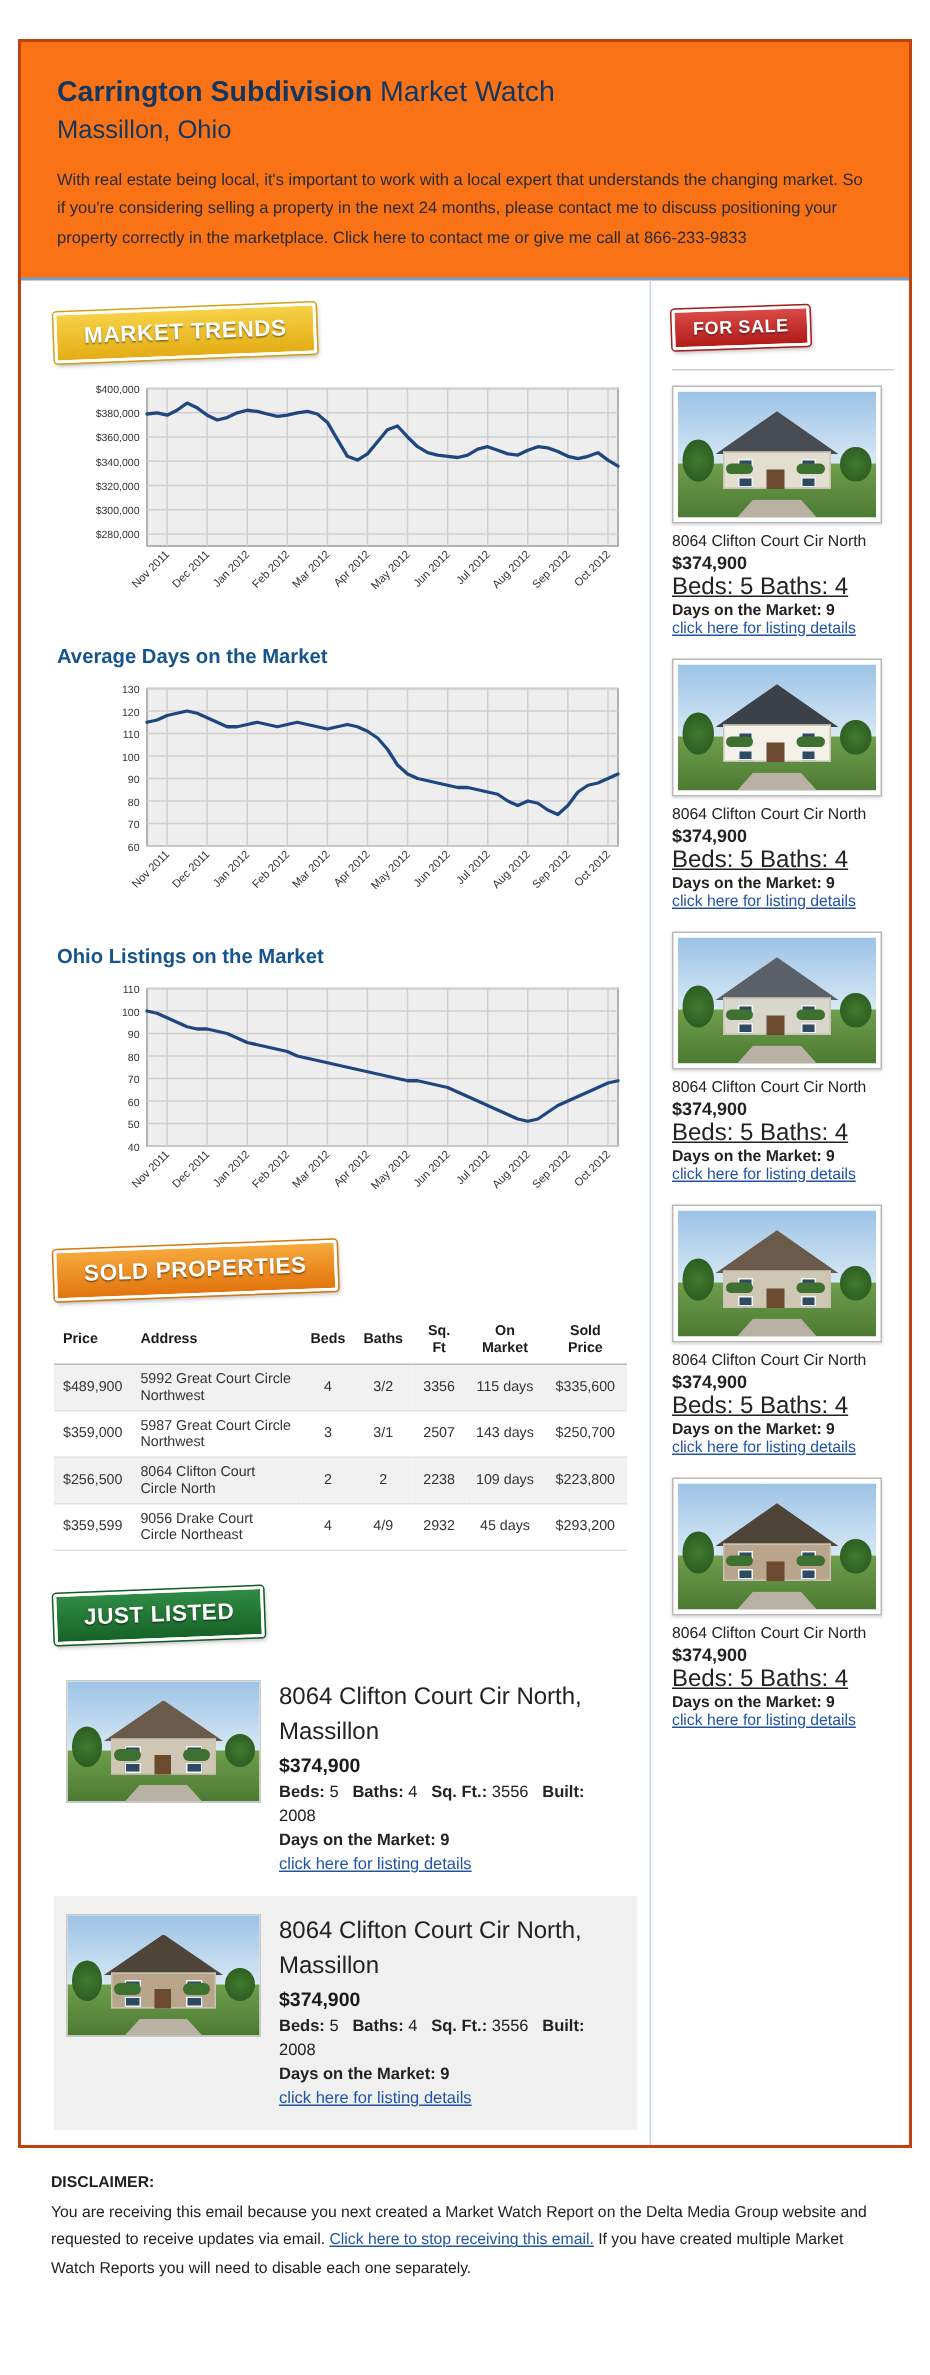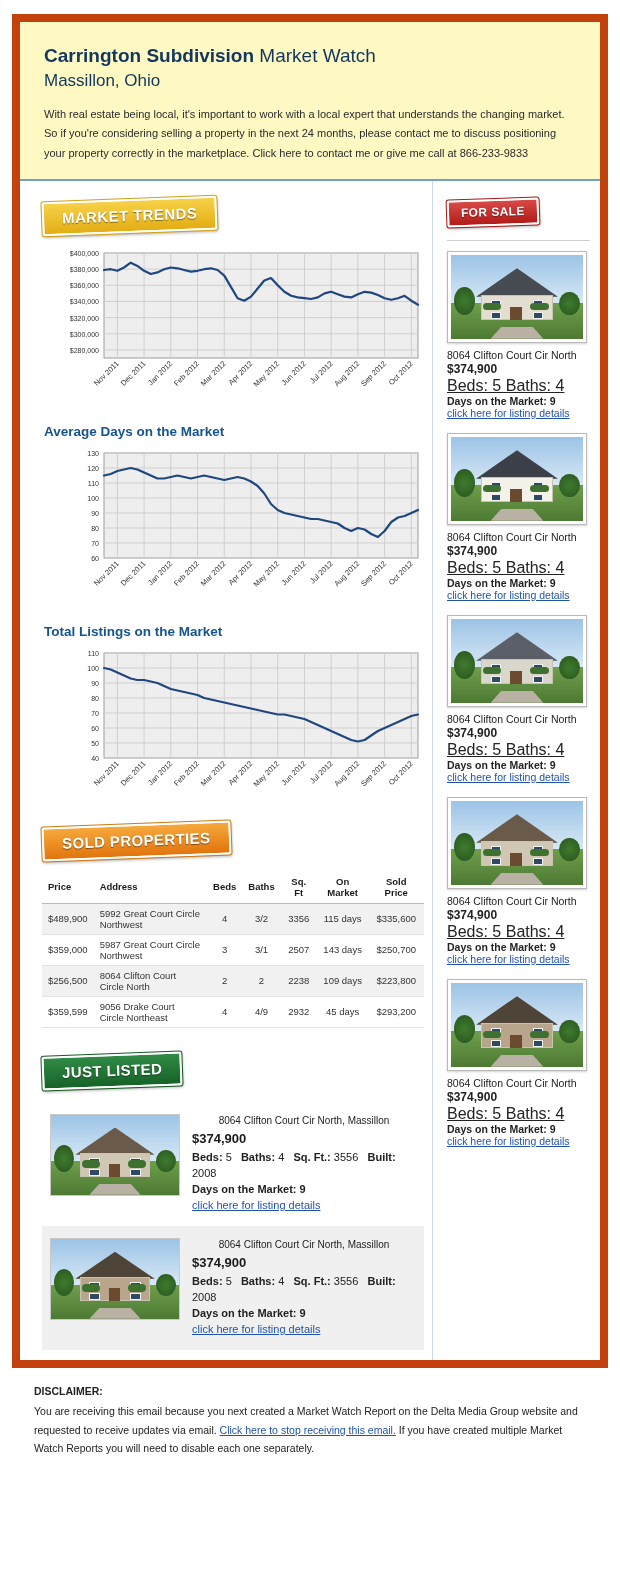--- a/index.html
+++ b/index.html
@@ -10,22 +10,23 @@
     background: #ffffff;
     color: #222;
     font-size: 12px;
   }
   .page {
     width: 620px;
     padding: 14px 12px 0 12px;
     background: #ffffff;
   }
   .frame {
-    border: 8px solid #c2410c;
-    background: #fef9c3;
+    border: 2px solid #c2410c;
+    background: #f97316;
+    margin-top: 12px;
   }
   
   .header {
     padding: 22px 24px 16px 24px;
     border-bottom: 2px solid #6d9fd0;
   }
   .header h1 {
     margin: 0 0 2px 0;
     font-size: 19px;
     font-weight: normal;
@@ -145,21 +146,21 @@
   }
   .listing.alt { background: #f0f0f0; }
   .listing .thumb {
     width: 130px; height: 82px;
     border: 1px solid #c9c9c9;
     flex: none;
     overflow: hidden;
     position: relative;
   }
   .listing-info { font-size: 11px; line-height: 1.45; color:#222; }
-  .listing-info .addr { font-size: 10px; text-align: center; }
+  .listing-info .addr { font-size: 16px; }
   .listing-info .price { font-size: 13px; font-weight: bold; color:#1a1a1a; margin: 2px 0 1px; }
   .listing-info .specs b { font-weight: bold; }
   .listing-info .dom { font-weight: bold; }
   .link {
     color: #2154a6;
     text-decoration: underline;
     cursor: pointer;
   }
   
   .forsale-card { margin-bottom: 14px; }
@@ -311,21 +312,21 @@
                 <line x1="342.59574468085106" y1="6" x2="342.59574468085106" y2="111" stroke="#cfcfcf" stroke-width="1"></line>
                 <text x="0" y="0" font-size="7.5" fill="#333" font-family="&quot;Liberation Sans&quot;, sans-serif" transform="translate(344.59574468085106,117) rotate(-45)" text-anchor="end">Sep 2012</text>
                 <line x1="369.3191489361702" y1="6" x2="369.3191489361702" y2="111" stroke="#cfcfcf" stroke-width="1"></line>
                 <text x="0" y="0" font-size="7.5" fill="#333" font-family="&quot;Liberation Sans&quot;, sans-serif" transform="translate(371.3191489361702,117) rotate(-45)" text-anchor="end">Oct 2012</text>
                 <path d="M62.0 28.5 L68.7 27.0 L75.4 24.0 L82.0 22.5 L88.7 21.0 L95.4 22.5 L102.1 25.5 L108.8 28.5 L115.4 31.5 L122.1 31.5 L128.8 30.0 L135.5 28.5 L142.2 30.0 L148.9 31.5 L155.5 30.0 L162.2 28.5 L168.9 30.0 L175.6 31.5 L182.3 33.0 L188.9 31.5 L195.6 30.0 L202.3 31.5 L209.0 34.5 L215.7 39.0 L222.3 46.5 L229.0 57.0 L235.7 63.0 L242.4 66.0 L249.1 67.5 L255.7 69.0 L262.4 70.5 L269.1 72.0 L275.8 72.0 L282.5 73.5 L289.1 75.0 L295.8 76.5 L302.5 81.0 L309.2 84.0 L315.9 81.0 L322.6 82.5 L329.2 87.0 L335.9 90.0 L342.6 84.0 L349.3 75.0 L356.0 70.5 L362.6 69.0 L369.3 66.0 L376.0 63.0 " fill="none" stroke="#20467f" stroke-width="2.2" stroke-linejoin="round" stroke-linecap="round"></path>
               </svg>
           </div>
         </div>
 
         <div class="chart-block">
-          <div class="chart-title">Total Listings on the Market</div>
+          <div class="chart-title">Ohio Listings on the Market</div>
           <div class="chart-area">
             <svg class="chart-svg" id="chart2" width="382" height="155" viewBox="0 0 382 155">
                 <rect x="62" y="6" width="314" height="105" fill="#eeeeee" stroke="#9b9b9b" stroke-width="1"></rect>
                 <line x1="62" y1="111" x2="376" y2="111" stroke="#cfcfcf" stroke-width="1"></line>
                 <text x="57" y="114" text-anchor="end" font-size="7" fill="#333" font-family="&quot;Liberation Sans&quot;, sans-serif">40</text>
                 <line x1="62" y1="96" x2="376" y2="96" stroke="#cfcfcf" stroke-width="1"></line>
                 <text x="57" y="99" text-anchor="end" font-size="7" fill="#333" font-family="&quot;Liberation Sans&quot;, sans-serif">50</text>
                 <line x1="62" y1="81" x2="376" y2="81" stroke="#cfcfcf" stroke-width="1"></line>
                 <text x="57" y="84" text-anchor="end" font-size="7" fill="#333" font-family="&quot;Liberation Sans&quot;, sans-serif">60</text>
                 <line x1="62" y1="66" x2="376" y2="66" stroke="#cfcfcf" stroke-width="1"></line>

